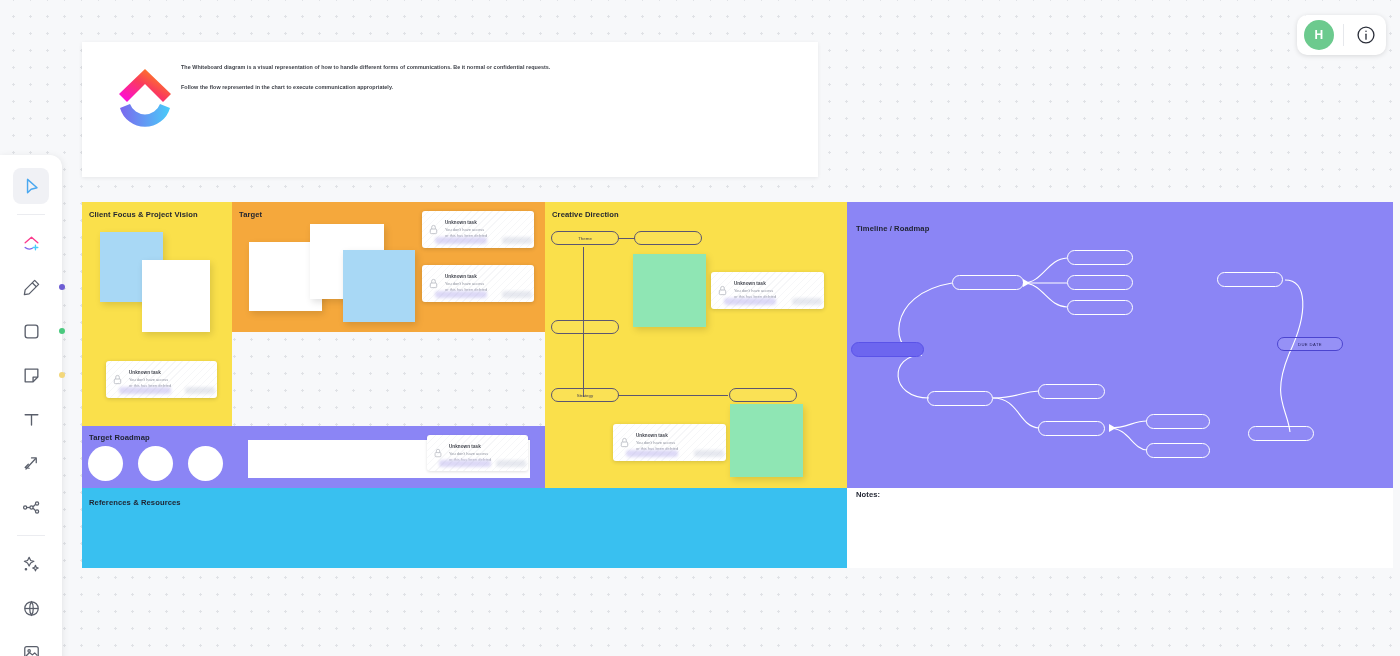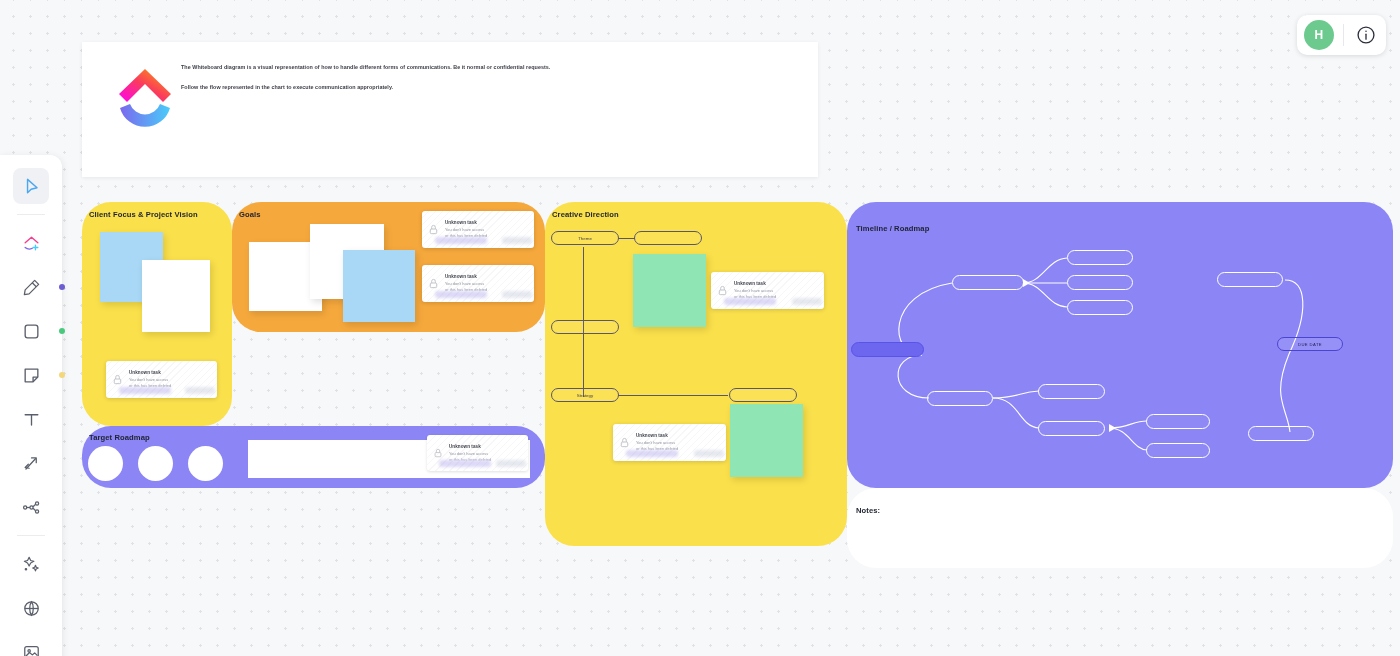--- a/index.html
+++ b/index.html
@@ -80,31 +80,31 @@
   }
   #logo-wrap { position: absolute; left: 34px; top: 18px; width: 58px; height: 76px; }
   #header-text { position: absolute; left: 99px; top: 22px; width: 600px; }
   #header-text p {
     font-size: 5.4px; font-weight: bold; color: #3d4048;
     line-height: 1.4; margin-bottom: 12px;
     letter-spacing: .05px;
   }
 
   
-  .section { position: absolute; border-radius: 29px; }
+  .section { position: absolute; }
   .sec-title {
     position: absolute; font-size: 7.6px; font-weight: bold;
     color: #1f2330; letter-spacing: .1px;
   }
 
   #sec-client  { left:82px;  top:202px; width:150px; height:224px; background: var(--yellow); }
   #sec-brand   { left:232px; top:202px; width:313px; height:130px; background: var(--orange); }
   #sec-goals   { left:232px; top:332px; width:313px; height:94px;  background: var(--gray); }
   #sec-target  { left:82px;  top:426px; width:463px; height:62px;  background: var(--purple); }
-  #sec-creative{ left:545px; top:202px; width:302px; height:344px; background: var(--yellow); }
+  #sec-creative{ left:545px; top:202px; width:302px; height:286px; background: var(--yellow); }
   #sec-timeline{ left:847px; top:202px; width:546px; height:286px; background: var(--purple); }
   #sec-refs    { left:82px;  top:488px; width:765px; height:80px;  background: var(--cyan); }
   #sec-notes   { left:847px; top:488px; width:546px; height:80px;  background: #ffffff; }
 
   
   .sticky { position: absolute; box-shadow: 2px 3px 7px rgba(0,0,0,.13); }
   .circle { position: absolute; border-radius: 50%; background: #ffffff; }
 
   
   .task-card {
@@ -210,21 +210,21 @@
         <div class="tc-title">Unknown task</div>
         <div class="tc-sub">You don't have access</div>
         <div class="tc-sub">or this has been deleted</div>
         <div class="tc-chip"></div>
         <div class="tc-chip2"></div>
       </div>
     </div>
   </div>
 
   <div class="section" id="sec-brand" style="--orange:#f5a83c">
-    <div class="sec-title" style="left:7px; top:8px;">Goals</div>
+    <div class="sec-title" style="left:7px; top:8px;">Target</div>
     <div class="sticky" style="left:17px; top:40px; width:73px; height:69px; background:#ffffff;"></div>
     <div class="sticky" style="left:78px; top:22px; width:74px; height:75px; background:#ffffff;"></div>
     <div class="sticky" style="left:111px; top:48px; width:72px; height:72px; background:#a8d8f5;"></div>
 
     <div class="task-card" style="left:190px; top:9px; width:112px; height:37px;">
       <span class="tc-lock">
         <svg width="11" height="11" viewBox="0 0 24 24" fill="none" stroke="#8b8f9b" stroke-width="2">
           <rect x="5" y="11" width="14" height="10" rx="2"></rect>
             <path d="M8 11V7a4 4 0 0 1 8 0v4"></path>
         </svg>
@@ -394,23 +394,26 @@
       <span></span>
     </div>
     <div class="pill pill-tl due" style="left:430px; top:135px; width:66px; height:14px;">
       <span>DUE DATE</span>
     </div>
     <div class="pill pill-tl" style="left:401px; top:224px; width:66px; height:15px;">
       <span></span>
     </div>
   </div>
 
+  <div class="section" id="sec-refs" style="--cyan:#39c0f0">
+    <div class="sec-title" style="left:7px; top:10px;">References &amp; Resources</div>
+  </div>
 
   <div class="section" id="sec-notes">
-    <div class="sec-title" style="left:9px; top:18px;">Notes:</div>
+    <div class="sec-title" style="left:9px; top:2px;">Notes:</div>
   </div>
 
   <div id="toolbar">
     <div class="tool active">
       <svg width="19" height="19" viewBox="0 0 24 24" fill="none" stroke="#4aa8f0" stroke-width="1.8" stroke-linejoin="round">
         <path d="M7 3 L7 20 L11.5 15.5 L19 13.5 Z"></path>
       </svg>
     </div>
     <div class="tool-sep"></div>
 

